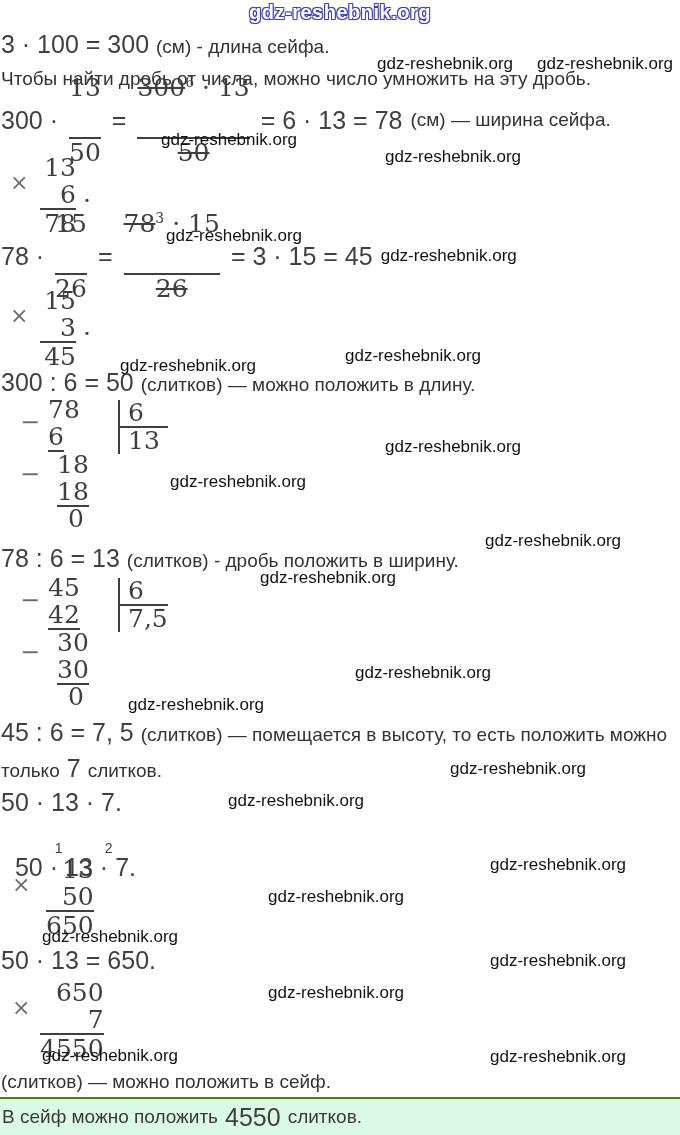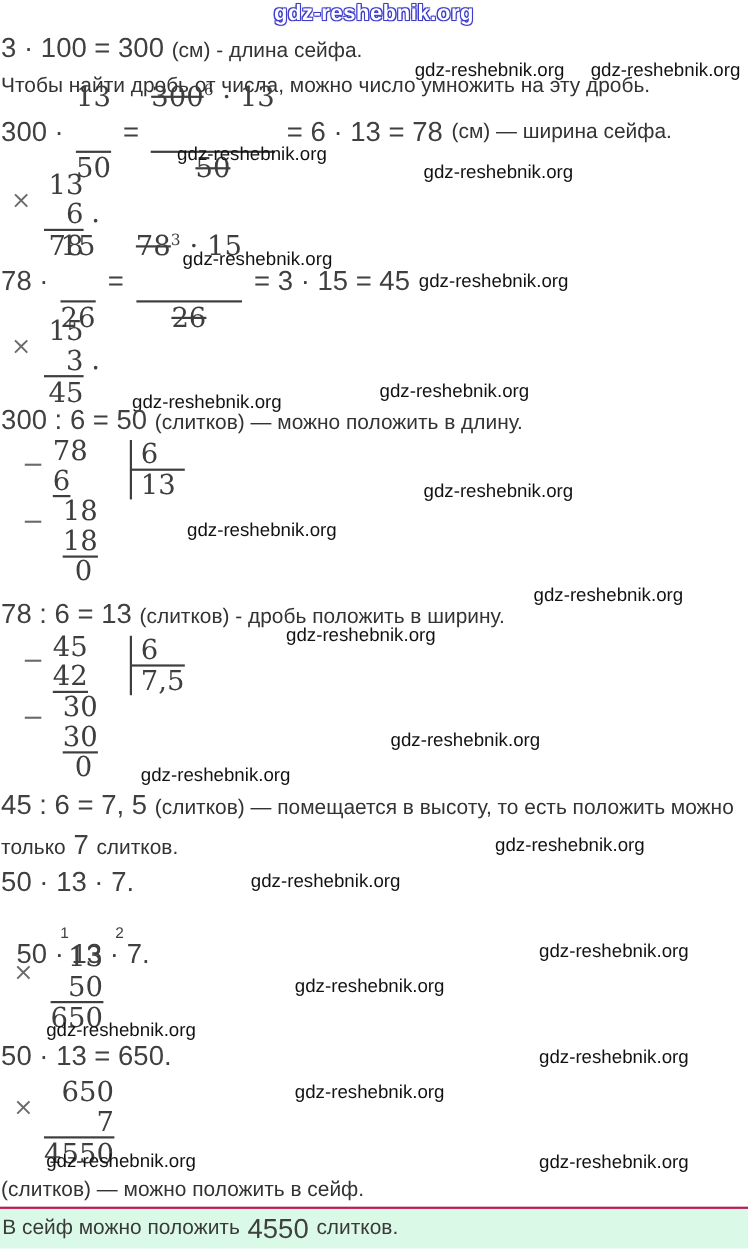--- a/index.html
+++ b/index.html
@@ -43,21 +43,21 @@
   .und{border-bottom:2px solid #3e3e3e;padding-bottom:1px}
   .ldiv .right{position:absolute;left:98px;top:2px;width:50px;border-left:2px solid #3e3e3e}
   .ldiv .right div{font-family:"DejaVu Serif",serif;font-size:25px;line-height:26px;
                    padding-left:8px;color:#3e3e3e}
   .ldiv .right .quo{border-top:2px solid #3e3e3e}
   
   .ods{position:relative;display:inline-block;margin:0 7px}
   .ods .sn{position:absolute;top:-13px;left:5px;font-size:14px}
   
   .answer{position:absolute;left:0;top:1097px;width:680px;height:38px;
-          background:#dbf9e7;border-top:2px solid #be185d;
+          background:#dbf9e7;border-top:2px solid #4d7c0f;
           display:flex;align-items:center;gap:7px;padding-left:2px;white-space:pre}
   .answer .t{color:#3a3a3a}
 </style>
 </head>
 <body>
 
 <div class="hdr">gdz-reshebnik.org</div>
 
 <div class="mathrow" style="left:1px;top:30px">
   <span class="m">3 · 100 = 300</span>

